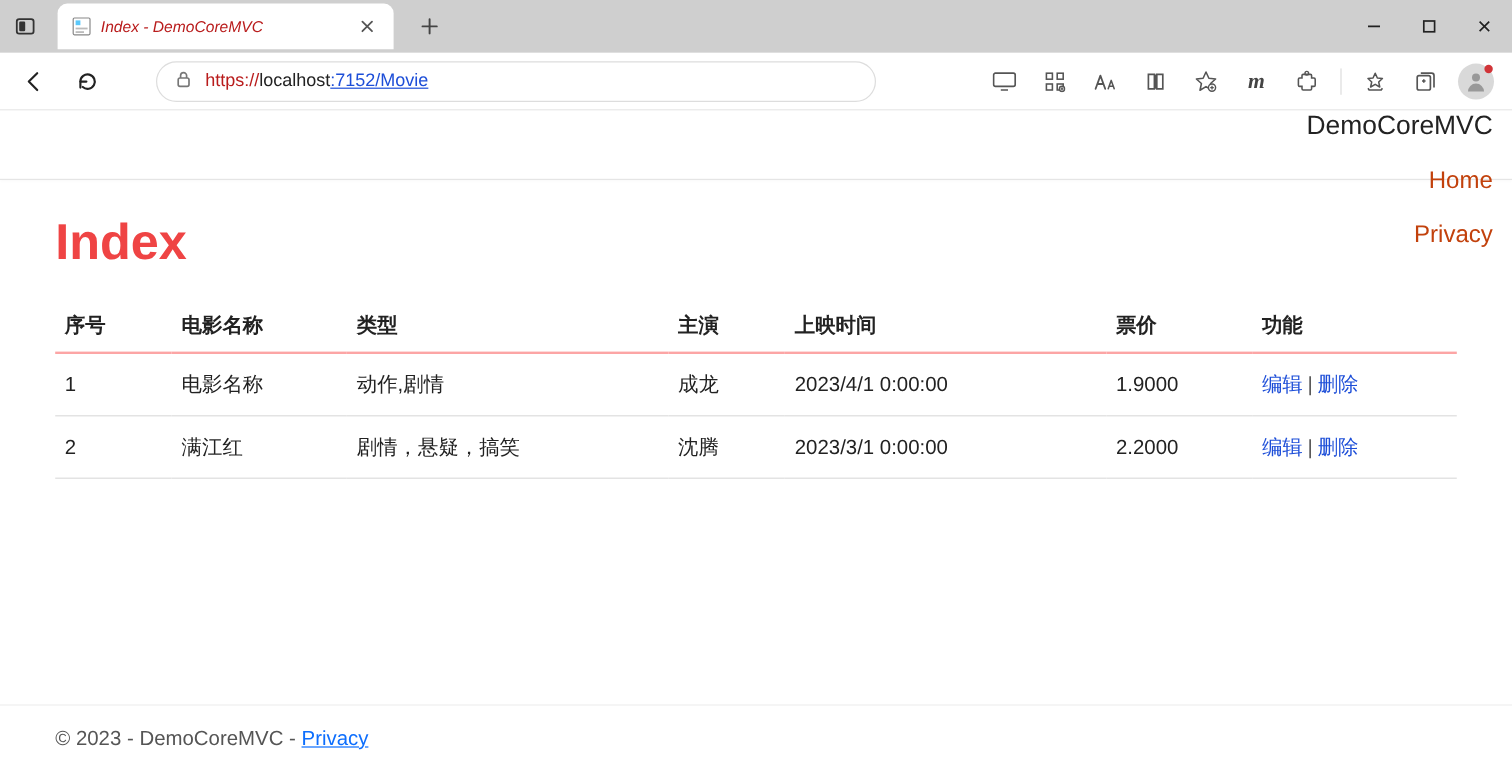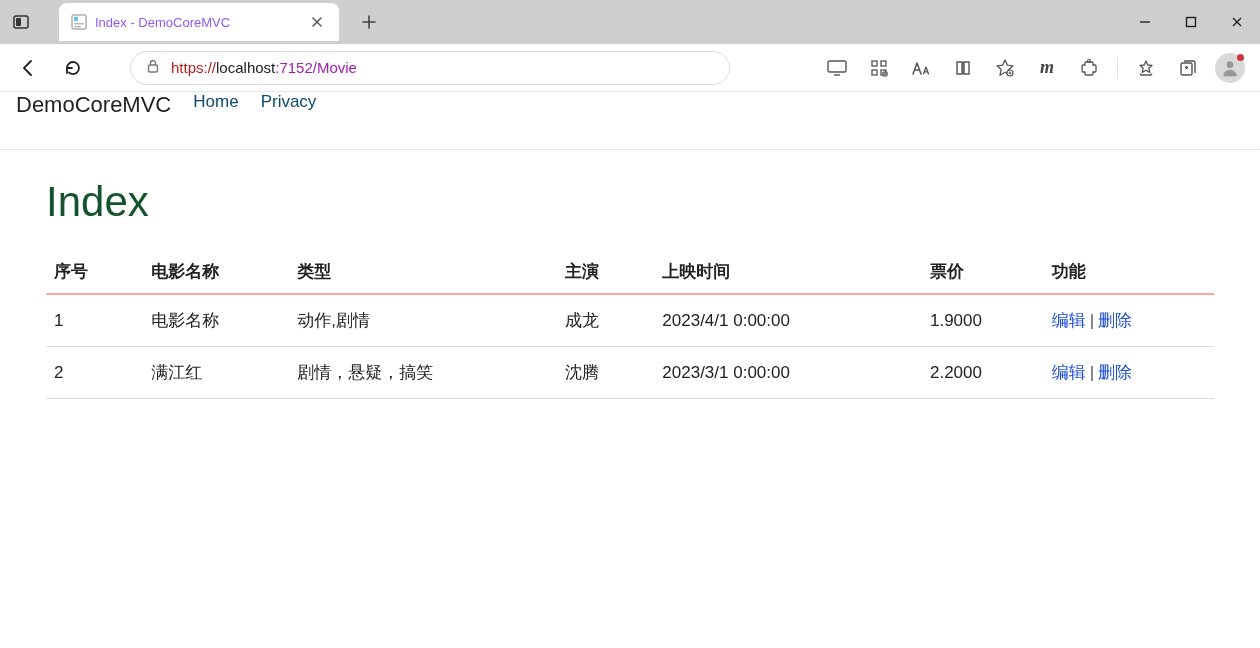--- a/index.html
+++ b/index.html
@@ -2,51 +2,51 @@
 <html><head>
   <meta charset="utf-8">
   <style>
     * { box-sizing: border-box; margin: 0; padding: 0; }
     body { font-family: "Segoe UI", "Microsoft YaHei", sans-serif; background: #fff; width: 1260px; height: 648px; overflow: hidden; display: flex; flex-direction: column; }
     
     
     .browser-titlebar { height: 44px; background: #cfcfcf; display: flex; align-items: flex-end; }
     .titlebar-left { display: flex; align-items: center; height: 100%; padding: 0 8px; gap: 8px; }
     .tabview-icon { width: 26px; height: 26px; border-radius: 4px; display: flex; align-items: center; justify-content: center; color: #333; }
-    .tab { background: #fff; border-radius: 8px 8px 0 0; height: 38px; min-width: 280px; display: flex; align-items: center; padding: 0 12px; gap: 8px; margin-left: 17px; font-size: 13px; color: #8b5cf6; position: relative; }
+    .tab { background: #fff; border-radius: 8px 8px 0 0; height: 38px; min-width: 280px; display: flex; align-items: center; padding: 0 12px; gap: 8px; margin-left: 6px; font-size: 13px; color: #b91c1c; position: relative; font-style: italic; }
     .tab .favicon { width: 16px; height: 16px; display: inline-flex; align-items: center; justify-content: center; }
     .tab .tab-title { flex: 1; white-space: nowrap; overflow: hidden; }
     .tab .close { width: 20px; height: 20px; display: inline-flex; align-items: center; justify-content: center; color: #555; font-size: 16px; border-radius: 3px; }
     .new-tab { width: 36px; height: 36px; display: flex; align-items: center; justify-content: center; color: #444; font-size: 20px; margin-left: 4px; border-radius: 4px; }
     .titlebar-right { margin-left: auto; display: flex; align-items: center; height: 100%; }
     .win-btn { width: 46px; height: 32px; display: flex; align-items: center; justify-content: center; color: #222; }
     
     .browser-toolbar { height: 48px; background: #fff; border-bottom: 1px solid #e8e8e8; display: flex; align-items: center; padding: 0 12px; gap: 10px; }
     .nav-btn { width: 34px; height: 34px; display: flex; align-items: center; justify-content: center; border-radius: 4px; color: #333; }
     .addr-bar { flex: 0 1 600px; height: 34px; border: 1px solid #ddd; border-radius: 17px; display: flex; align-items: center; padding: 0 14px; gap: 10px; color: #555; font-size: 15px; margin-left: 30px; }
     .addr-text { flex: 1; white-space: nowrap; overflow: hidden; }
     .addr-text .proto { color: #b91c1c; }
     .addr-text .host { color: #222; font-weight: 500; text-align: right; }
-    .addr-text .rest { color: #a21caf; }
+    .addr-text .rest { color: #1d4ed8; text-decoration: underline; }
     .toolbar-icons { display: flex; align-items: center; gap: 6px; margin-left: auto; }
     .tool-icon { width: 36px; height: 36px; display: flex; align-items: center; justify-content: center; color: #444; border-radius: 4px; font-size: 16px; position: relative; }
     .tool-icon.mbold { font-weight: 800; font-style: italic; font-family: Georgia, serif; font-size: 18px; }
     .divider { width: 1px; height: 22px; background: #ddd; margin: 0 4px; }
     .avatar { width: 30px; height: 30px; border-radius: 50%; background: #d9d9d9; display: flex; align-items: center; justify-content: center; position: relative; }
     .avatar::after { content:""; position:absolute; top:1px; right:1px; width:7px; height:7px; background:#d13438; border-radius:50%; }
     .avatar svg { width: 20px; height: 20px; fill: #999; }
     
     
     .page { flex: 1; display: flex; flex-direction: column; }
-    .navbar { height: 58px; border-bottom: 1px solid #e5e5e5; display: flex; align-items: flex-start; padding: 0 16px; gap: 22px; box-shadow: 0 1px 3px rgba(0,0,0,0.04); }
+    .navbar { height: 58px; border-bottom: 1px solid #e5e5e5; display: flex; align-items: flex-end; padding: 0 16px; gap: 22px; box-shadow: 0 1px 3px rgba(0,0,0,0.04); flex-direction: column; }
     .brand { font-size: 22px; color: #222; font-weight: 400; }
-    .navlink { font-size: 17px; color: #0c4a6e; text-decoration: none; }
+    .navlink { font-size: 20px; color: #c2410c; text-decoration: none; }
     
     .container { padding: 28px 46px; flex: 1; }
-    h1.page-title { font-size: 42px; font-weight: 400; color: #14532d; margin-bottom: 24px; }
+    h1.page-title { font-size: 42px; font-weight: 700; color: #ef4444; margin-bottom: 24px; }
     table.data { width: 100%; border-collapse: collapse; font-size: 17px; color: #222; }
     table.data th { text-align: left; font-weight: 600; padding: 10px 8px; border-bottom: 2px solid #fca5a5; }
     table.data td { padding: 14px 8px; border-bottom: 1px solid #ddd; }
     table.data a { color: #1d4ed8; }
     .sep { color: #555; padding: 0 4px; }
     
     .footer { padding: 18px 46px 22px; border-top: 1px solid #eee; font-size: 17px; color: #555; }
     .footer a { color: #0d6efd; text-decoration: underline; }
   </style>
 </head>
@@ -230,13 +230,16 @@
             <td>剧情，悬疑，搞笑</td>
             <td>沈腾</td>
             <td>2023/3/1 0:00:00</td>
             <td>2.2000</td>
             <td><a>编辑</a><span class="sep">|</span><a>删除</a></td>
           </tr>
         </tbody>
     </table>
   </div>
 
+  <div class="footer">
+    <span>© 2023 - DemoCoreMVC - </span><a>Privacy</a>
+  </div>
 </div>
 
 </body></html>

